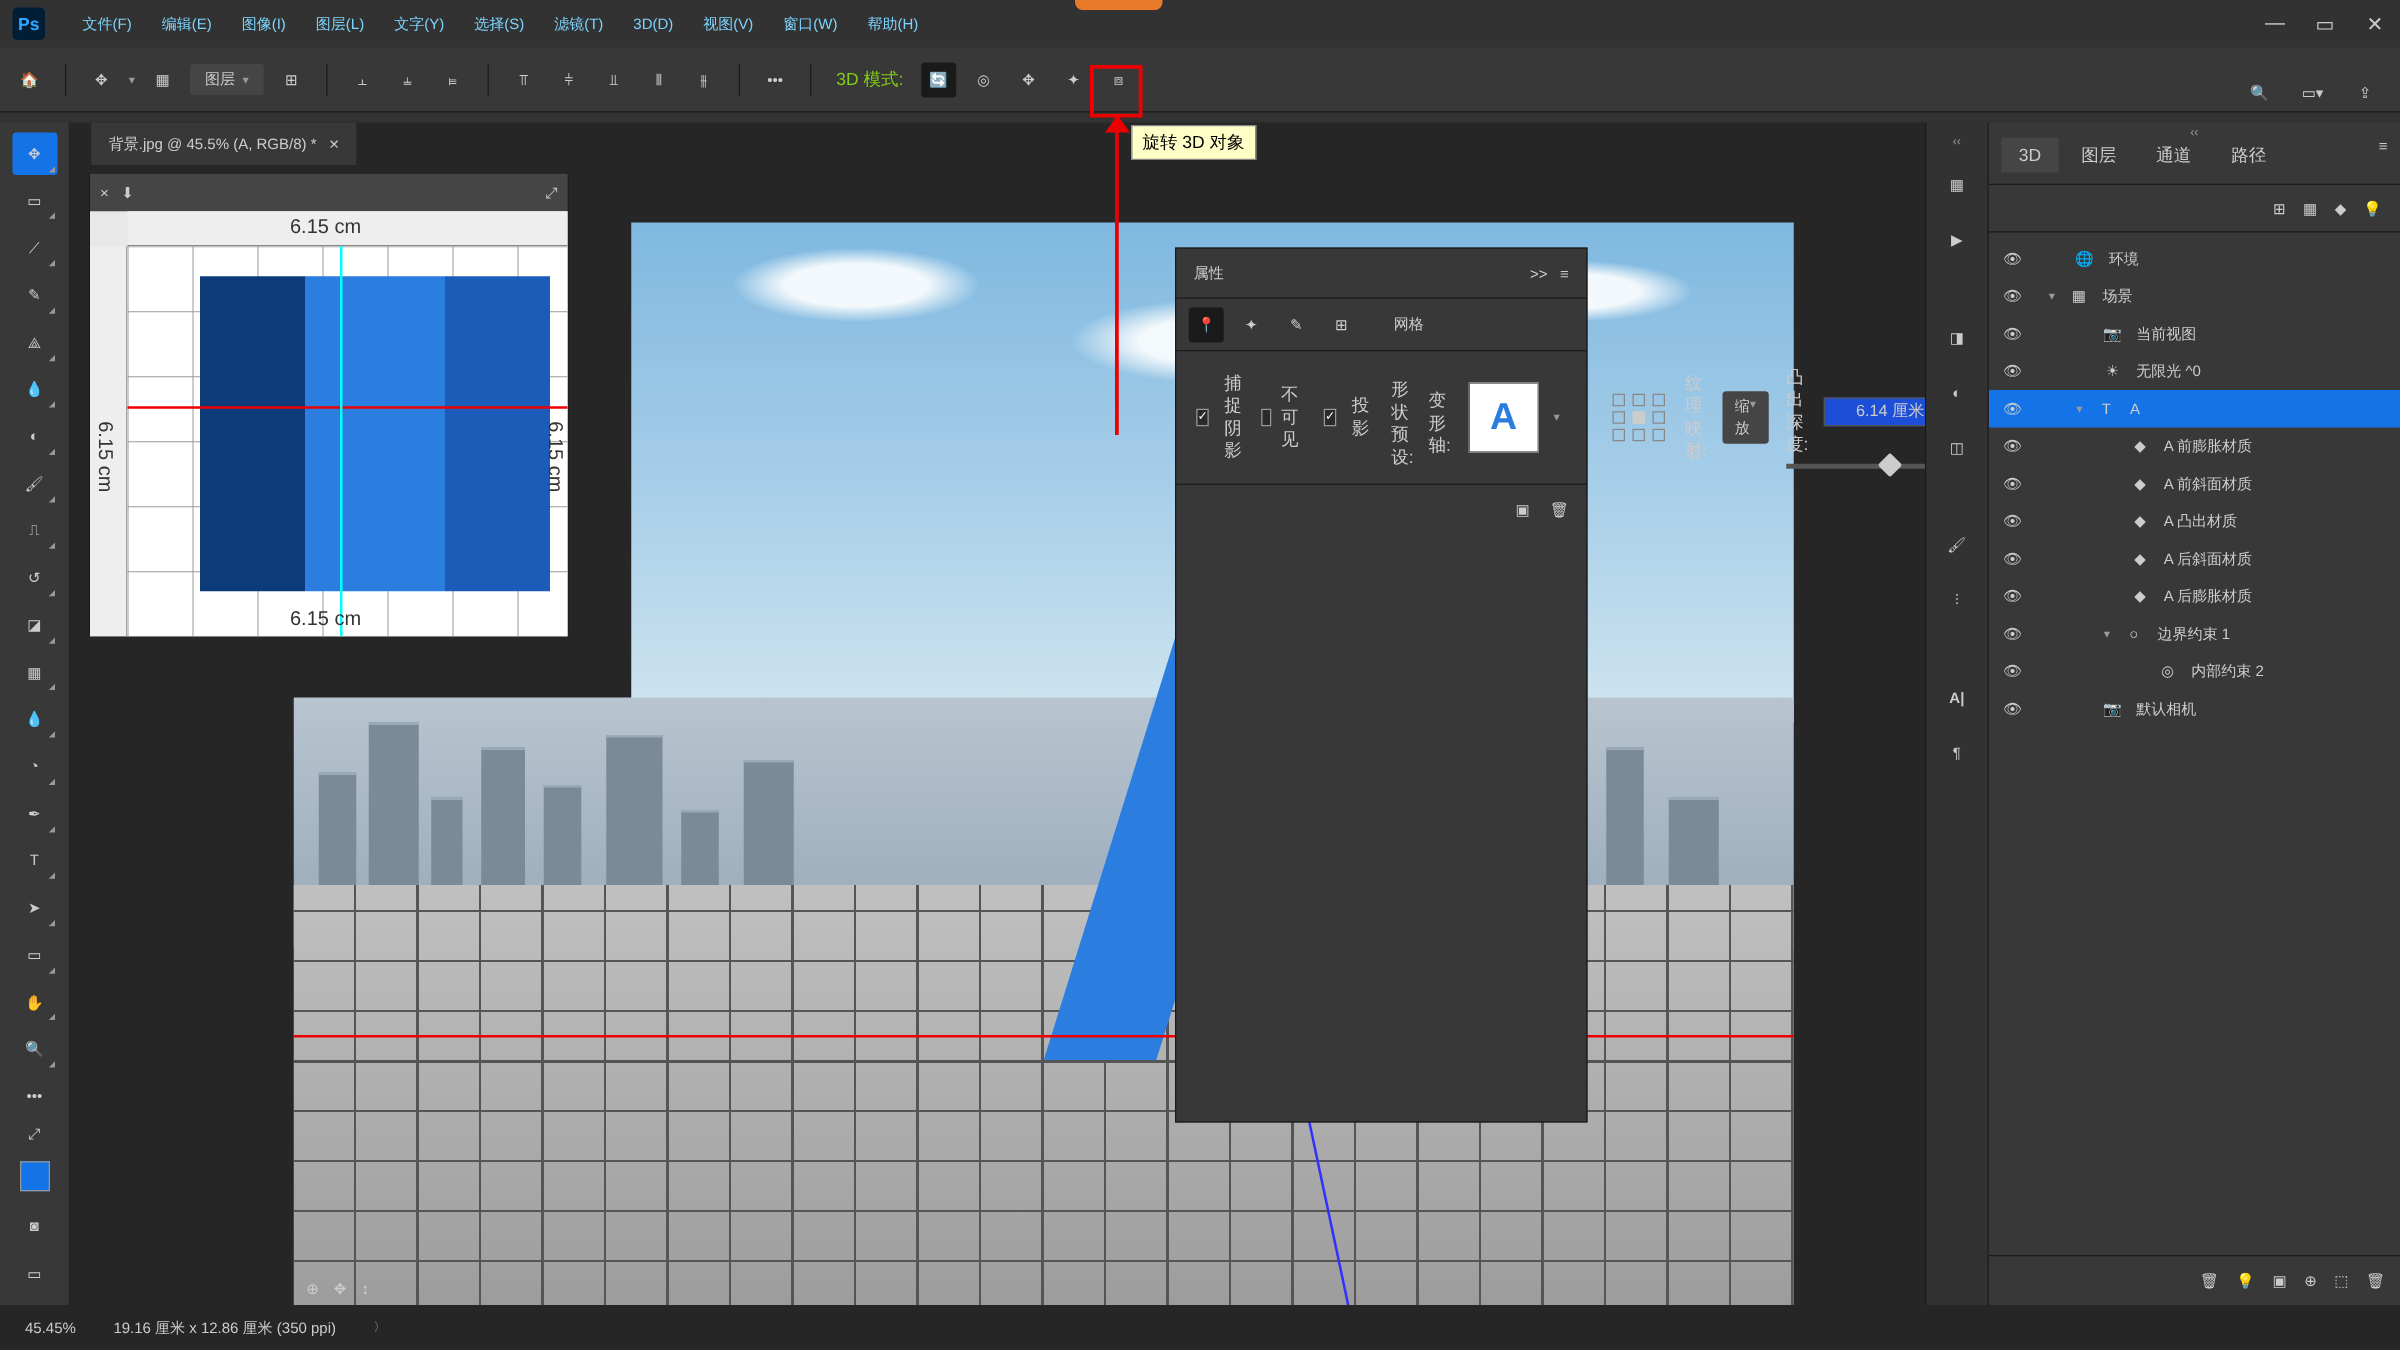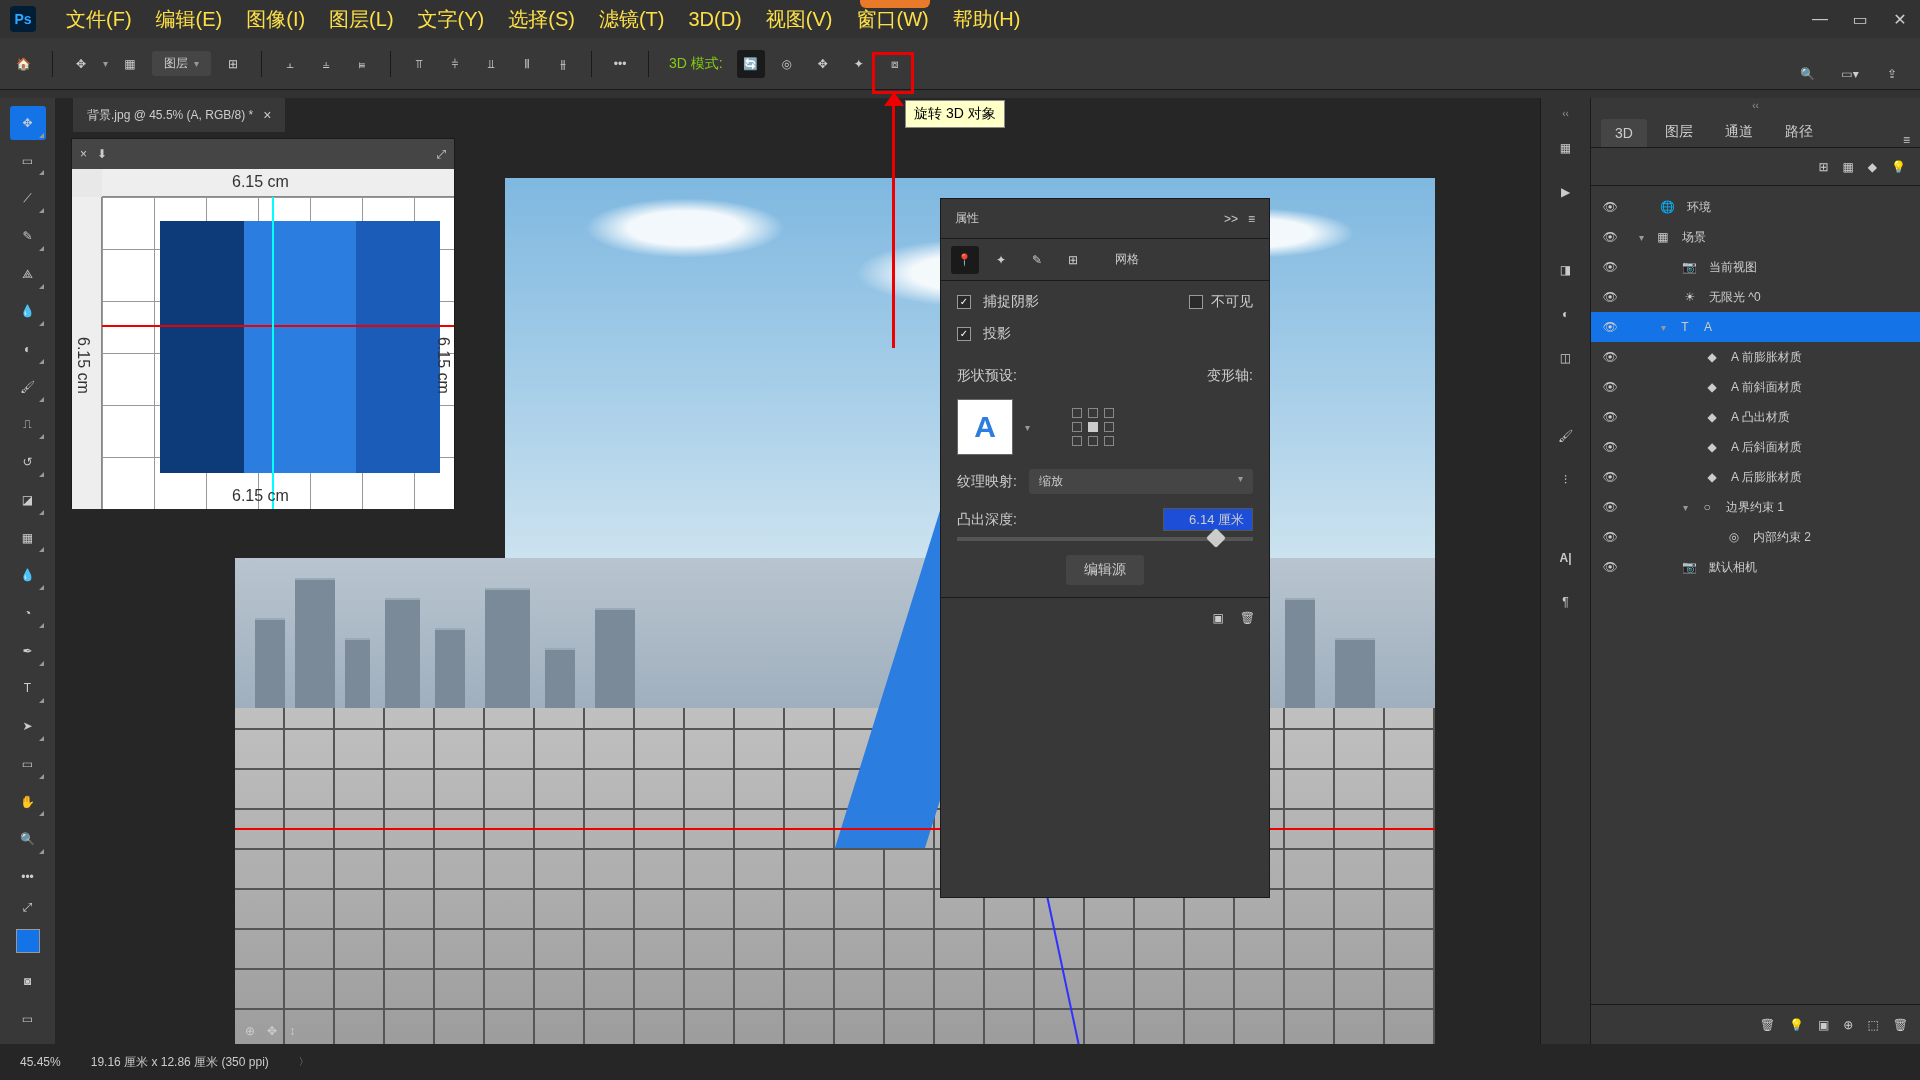--- a/index.html
+++ b/index.html
@@ -1,19 +1,19 @@
 <!DOCTYPE html>
 <html><head>
 <meta charset="utf-8">
 <style>
 *{margin:0;padding:0;box-sizing:border-box;font-family:"Microsoft YaHei",sans-serif;font-size:12px;color:#ccc;user-select:none}
 body{background:#323232;width:1920px;height:1080px;overflow:hidden;position:relative}
 .menubar{height:38px;background:#323232;display:flex;align-items:center;padding:0 10px;gap:4px}
 .ps-logo{width:26px;height:26px;background:#001e36;color:#31a8ff;font-weight:bold;font-size:14px;display:flex;align-items:center;justify-content:center;border-radius:4px;margin-right:16px}
-.menu-item{padding:4px 10px;font-size:20px;color:#fde047;cursor:pointer}
+.menu-item{padding:4px 10px;font-size:12px;color:#7dd3fc;cursor:pointer}
 .win-controls{position:absolute;right:10px;top:10px;display:flex;gap:20px}
 .win-btn{width:20px;height:20px;color:#ccc;font-size:16px;text-align:center;cursor:pointer}
 .optbar{height:52px;background:#383838;display:flex;align-items:center;padding:0 10px;gap:8px;border-bottom:1px solid #1a1a1a}
 .opt-btn{width:28px;height:28px;display:flex;align-items:center;justify-content:center;border-radius:3px;cursor:pointer}
 .opt-sep{width:1px;height:26px;background:#1a1a1a;margin:0 6px}
 .opt-label{font-size:14px;color:#84cc16;padding:0 6px}
 .opt-dropdown{background:#454545;padding:4px 12px;border-radius:3px;display:flex;align-items:center;gap:6px}
 .highlight-box{border:3px solid #e00;padding:2px;position:absolute;left:872px;top:52px;width:42px;height:42px;z-index:50}
 .tooltip-box{position:absolute;left:905px;top:100px;background:#ffffc8;color:#000;padding:4px 8px;font-size:14px;border:1px solid #888;z-index:51}
 .red-arrow-line{position:absolute;left:892px;top:94px;width:3px;height:254px;background:#e00;z-index:49}
@@ -50,37 +50,37 @@
 .letter-a svg{width:100%;height:100%}
 .canvas-redline{position:absolute;top:650px;left:0;right:0;height:2px;background:#e00;z-index:6}
 .axis-line{position:absolute;z-index:7}
 .gizmo{position:absolute;top:420px;left:770px;z-index:8}
 .light-ind{position:absolute;top:40px;left:720px;width:36px;height:36px;border-radius:50%;background:radial-gradient(#fff 30%,#333 70%);z-index:9}
 .props{position:absolute;top:100px;right:270px;width:330px;height:700px;background:#383838;border:1px solid #1a1a1a;z-index:20}
 .props-header{height:40px;display:flex;align-items:center;padding:0 14px;justify-content:space-between;border-bottom:1px solid #1a1a1a}
 .props-tabs{height:42px;display:flex;align-items:center;padding:0 10px;gap:8px;border-bottom:1px solid #1a1a1a}
 .props-tab{width:28px;height:28px;display:flex;align-items:center;justify-content:center;border-radius:3px}
 .props-tab.active{background:#1a1a1a}
-.props-body{padding:12px 16px;display:flex;flex-direction:column;gap:14px}
+.props-body{padding:12px 16px;display:flex;flex-direction:row;gap:14px}
 .prop-row{display:flex;align-items:center;gap:12px}
 .prop-check{width:14px;height:14px;border:1px solid #999;background:#2a2a2a}
 .prop-check.on::after{content:"✓";color:#fff;font-size:10px;display:block;text-align:center;line-height:12px}
 .prop-label{font-size:14px}
 .prop-preview{width:56px;height:56px;background:#fff;display:flex;align-items:center;justify-content:center;border:1px solid #666}
 .prop-preview span{color:#2b7de0;font-weight:bold;font-size:30px}
 .prop-btn{background:#454545;padding:6px 18px;border-radius:3px;font-size:14px}
 .prop-select{background:#454545;padding:4px 10px;border-radius:3px;flex:1;font-size:14px;display:flex;justify-content:space-between}
 .prop-input{background:#1d4ed8;border:1px solid #555;padding:3px 8px;font-size:13px;width:90px;text-align:right}
 .prop-slider{width:100%;height:4px;background:#555;position:relative;margin-top:6px}
 .prop-slider-thumb{position:absolute;right:30px;top:-6px;width:14px;height:14px;background:#ccc;border-radius:2px;transform:rotate(45deg)}
 .color-sw{width:26px;height:22px;background:#1a5cd8;border:1px solid #666}
 .right-strip{width:50px;background:#323232;border-left:1px solid #1a1a1a;display:flex;flex-direction:column;align-items:center;padding:10px 0;gap:14px}
 .strip-btn{width:30px;height:30px;display:flex;align-items:center;justify-content:center;cursor:pointer;border-radius:3px}
 .panel-3d{width:330px;background:#383838;border-left:1px solid #1a1a1a;display:flex;flex-direction:column}
-.panel-tabs{height:38px;display:flex;align-items:flex-end;padding:0 10px;gap:4px;border-bottom:1px solid #1a1a1a}
+.panel-tabs{height:38px;display:flex;align-items:flex-start;padding:0 10px;gap:4px;border-bottom:1px solid #1a1a1a}
 .panel-tab{padding:6px 14px;font-size:14px;border-radius:3px 3px 0 0}
 .panel-tab.active{background:#454545}
 .panel-filter{height:38px;display:flex;align-items:center;justify-content:flex-end;padding:0 14px;gap:14px;border-bottom:1px solid #1a1a1a}
 .panel-tree{flex:1;padding:6px 0;overflow:auto}
 .tree-row{height:30px;display:flex;align-items:center;padding:0 10px;gap:10px}
 .tree-row.sel{background:#1473e6}
 .tree-eye{width:18px;text-align:center}
 .tree-indent{display:inline-block}
 .tree-icon{width:18px;text-align:center}
 .panel-footer{height:40px;border-top:1px solid #1a1a1a;display:flex;align-items:center;justify-content:flex-end;padding:0 12px;gap:14px}

